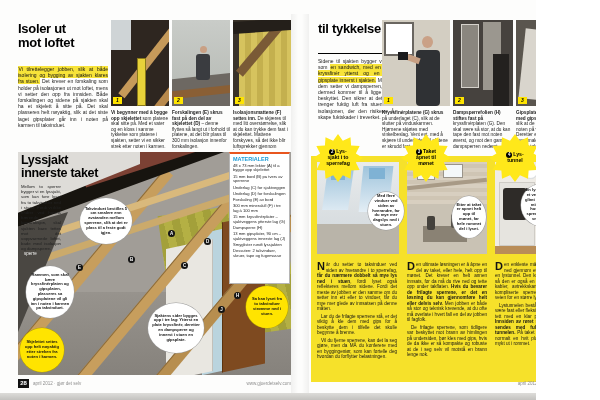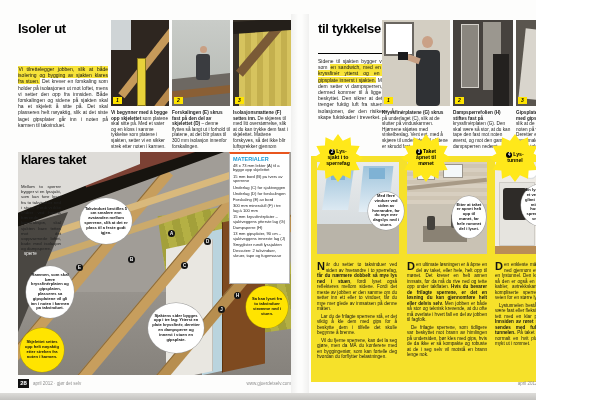--- a/index.html
+++ b/index.html
@@ -56,20 +56,21 @@
   .bottom-edge{position:absolute;left:0;top:393px;width:600px;height:7px;
           background:linear-gradient(#dddcd9,#c3c2bf);}
 </style>
 </head>
 <body>
 
 <div class="canvas">
 
   <h1 class="headline" style="left:18px;top:22px;width:95px;">
     <span>Isoler ut</span>
+    <span>mot loftet</span>
   </h1>
 
   <p class="lead" style="left:18px;top:66px;width:90px;height:84px;"><mark>Vi tilrettelegger jobben, slik at både isolering og bygging av sjakten klares fra stuen.</mark><span> Det krever en forskaling som holder på isolasjonen ut mot loftet, mens vi setter den opp fra innsiden. Både forskalingen og sidene på sjakten skal ha et skjelett å sitte på. Det skal plasseres helt nøyaktig, slik at det siste laget gipsplater går inn i noten på karmen til takvinduet.</span></p>
 
   <div class="ph" style="left:111px;top:20px;width:58px;height:86px;background:#2e2620;">
     <div class="shape" style="left:0;top:0;width:20px;height:30px;background:#cfd4d6;"></div>
     <div class="shape" style="left:-8px;top:34px;width:96px;height:8px;background:#c69a5a;transform:rotate(-52deg);"></div>
     <div class="shape" style="left:16px;top:62px;width:96px;height:8px;background:#b8894c;transform:rotate(-52deg);"></div>
     <div class="shape" style="left:38px;top:84px;width:96px;height:8px;background:#c69a5a;transform:rotate(-52deg);"></div>
     <div class="shape" style="left:26px;top:38px;width:7px;height:46px;background:#e8d23a;border:0.5px solid #8a7a1a;"></div>
@@ -103,21 +104,22 @@
     <div class="shape" style="left:52px;top:232px;width:250px;height:10px;background:#c79e5d;border-top:1px solid #8a6a3a;transform:rotate(-50deg);transform-origin:0 0;"></div>
     <div class="shape" style="left:114px;top:252px;width:260px;height:10px;background:#b78e4f;border-top:1px solid #8a6a3a;transform:rotate(-50deg);transform-origin:0 0;"></div>
     <div class="shape" style="left:14px;top:84px;width:266px;height:7px;background:#d9b97c;transform:rotate(-18deg);transform-origin:0 0;"></div>
     <div class="shape" style="left:22px;top:104px;width:260px;height:7px;background:#cbaa6b;transform:rotate(-18deg);transform-origin:0 0;"></div>
     <div class="shape" style="left:-6px;top:58px;width:310px;height:18px;background:#17140f;transform:rotate(-20deg);transform-origin:0 0;"></div>
     <div class="shape" style="left:52px;top:-14px;width:240px;height:52px;background:#7c4134;transform:rotate(-18deg);transform-origin:0 0;"></div>
     <div class="shape" style="left:0;top:0;width:122px;height:66px;background:#dedcd8;clip-path:polygon(0 0,100% 0,100% 18%,0 92%);"></div>
     <div class="shape" style="left:0;top:60px;width:50px;height:120px;background:#4a4742;clip-path:polygon(0 12%,100% 0,0 100%);"></div>
 
     <h2 class="headline" style="left:3px;top:2px;width:110px;font-size:12.5px;line-height:13px;">
-      <span>klares taket</span>
+      <span>Lyssjakt</span>
+      <span>innerste taket</span>
     </h2>
     <p class="lead" style="left:3px;top:32px;width:40px;height:88px;font-size:4.3px;line-height:5.2px;">Mellom to sperrer bygger vi en lyssjakt, som kan føre lyset fra to takvinduer ned i stuen. Fordi vi ikke endrer ved husets bærende konstruksjon, skal sjakten bare tettes mot det uoppvarmede loftet, både med isolasjon og dampsperre.</p>
 
     <span class="sperre">sperre</span>
 
     <div class="bub" style="left:62px;top:46px;width:52px;height:46px;">Takvinduet bestilles 5 cm smalere enn avstanden mellom sperrene, slik at det er plass til å feste godt igjen.</div>
     <div class="bub" style="left:8px;top:114px;width:48px;height:52px;">Rammen, som skal bære kryssfinérplaten og gipsplaten, plasseres så gipsplatene vil gli inn i noten i karmen på takvinduet.</div>
     <div class="bub" style="left:130px;top:151px;width:56px;height:50px;">Sjaktens sider bygges opp i tre lag: Ytterst en plate kryssfinér, deretter en dampsperre og innerst i stuen en gipsplate.</div>
     <div class="bub y" style="left:2px;top:176px;width:44px;height:44px;">Skjelettet settes opp helt nøyaktig etter streken fra noten i karmen.</div>
     <div class="bub y" style="left:228px;top:134px;width:42px;height:42px;">Så kan lyset fra to takvinduer strømme ned i stuen.</div>

